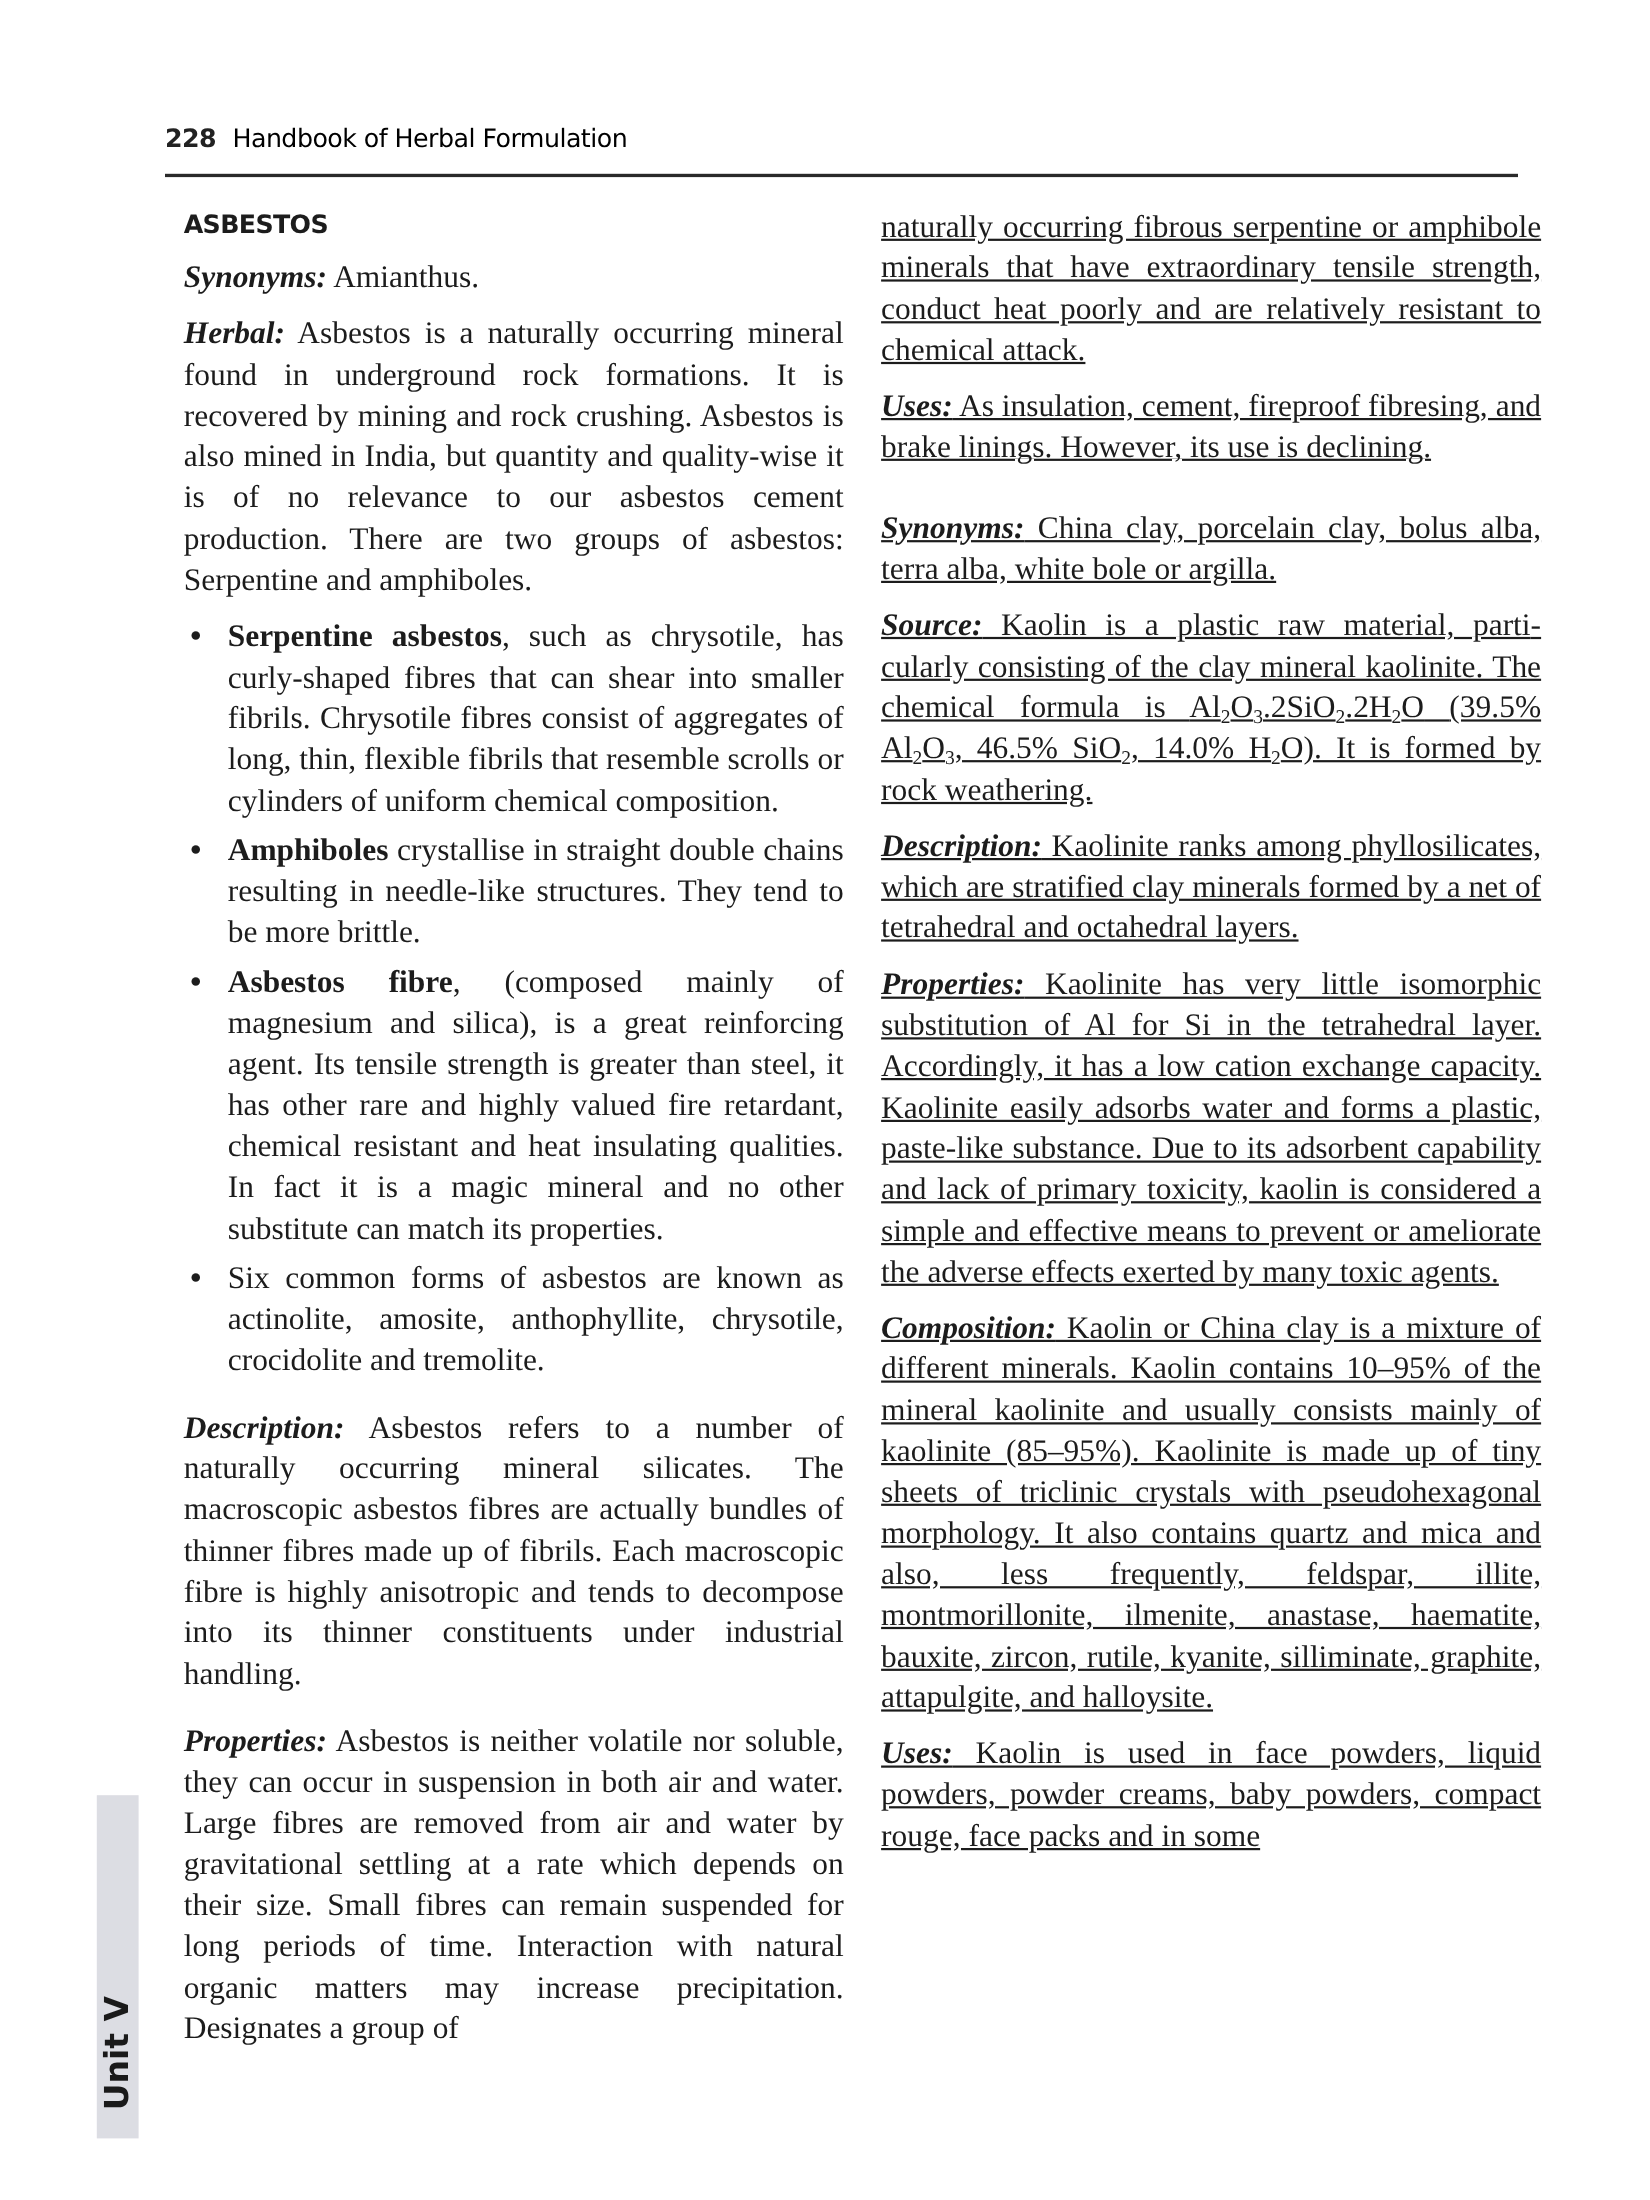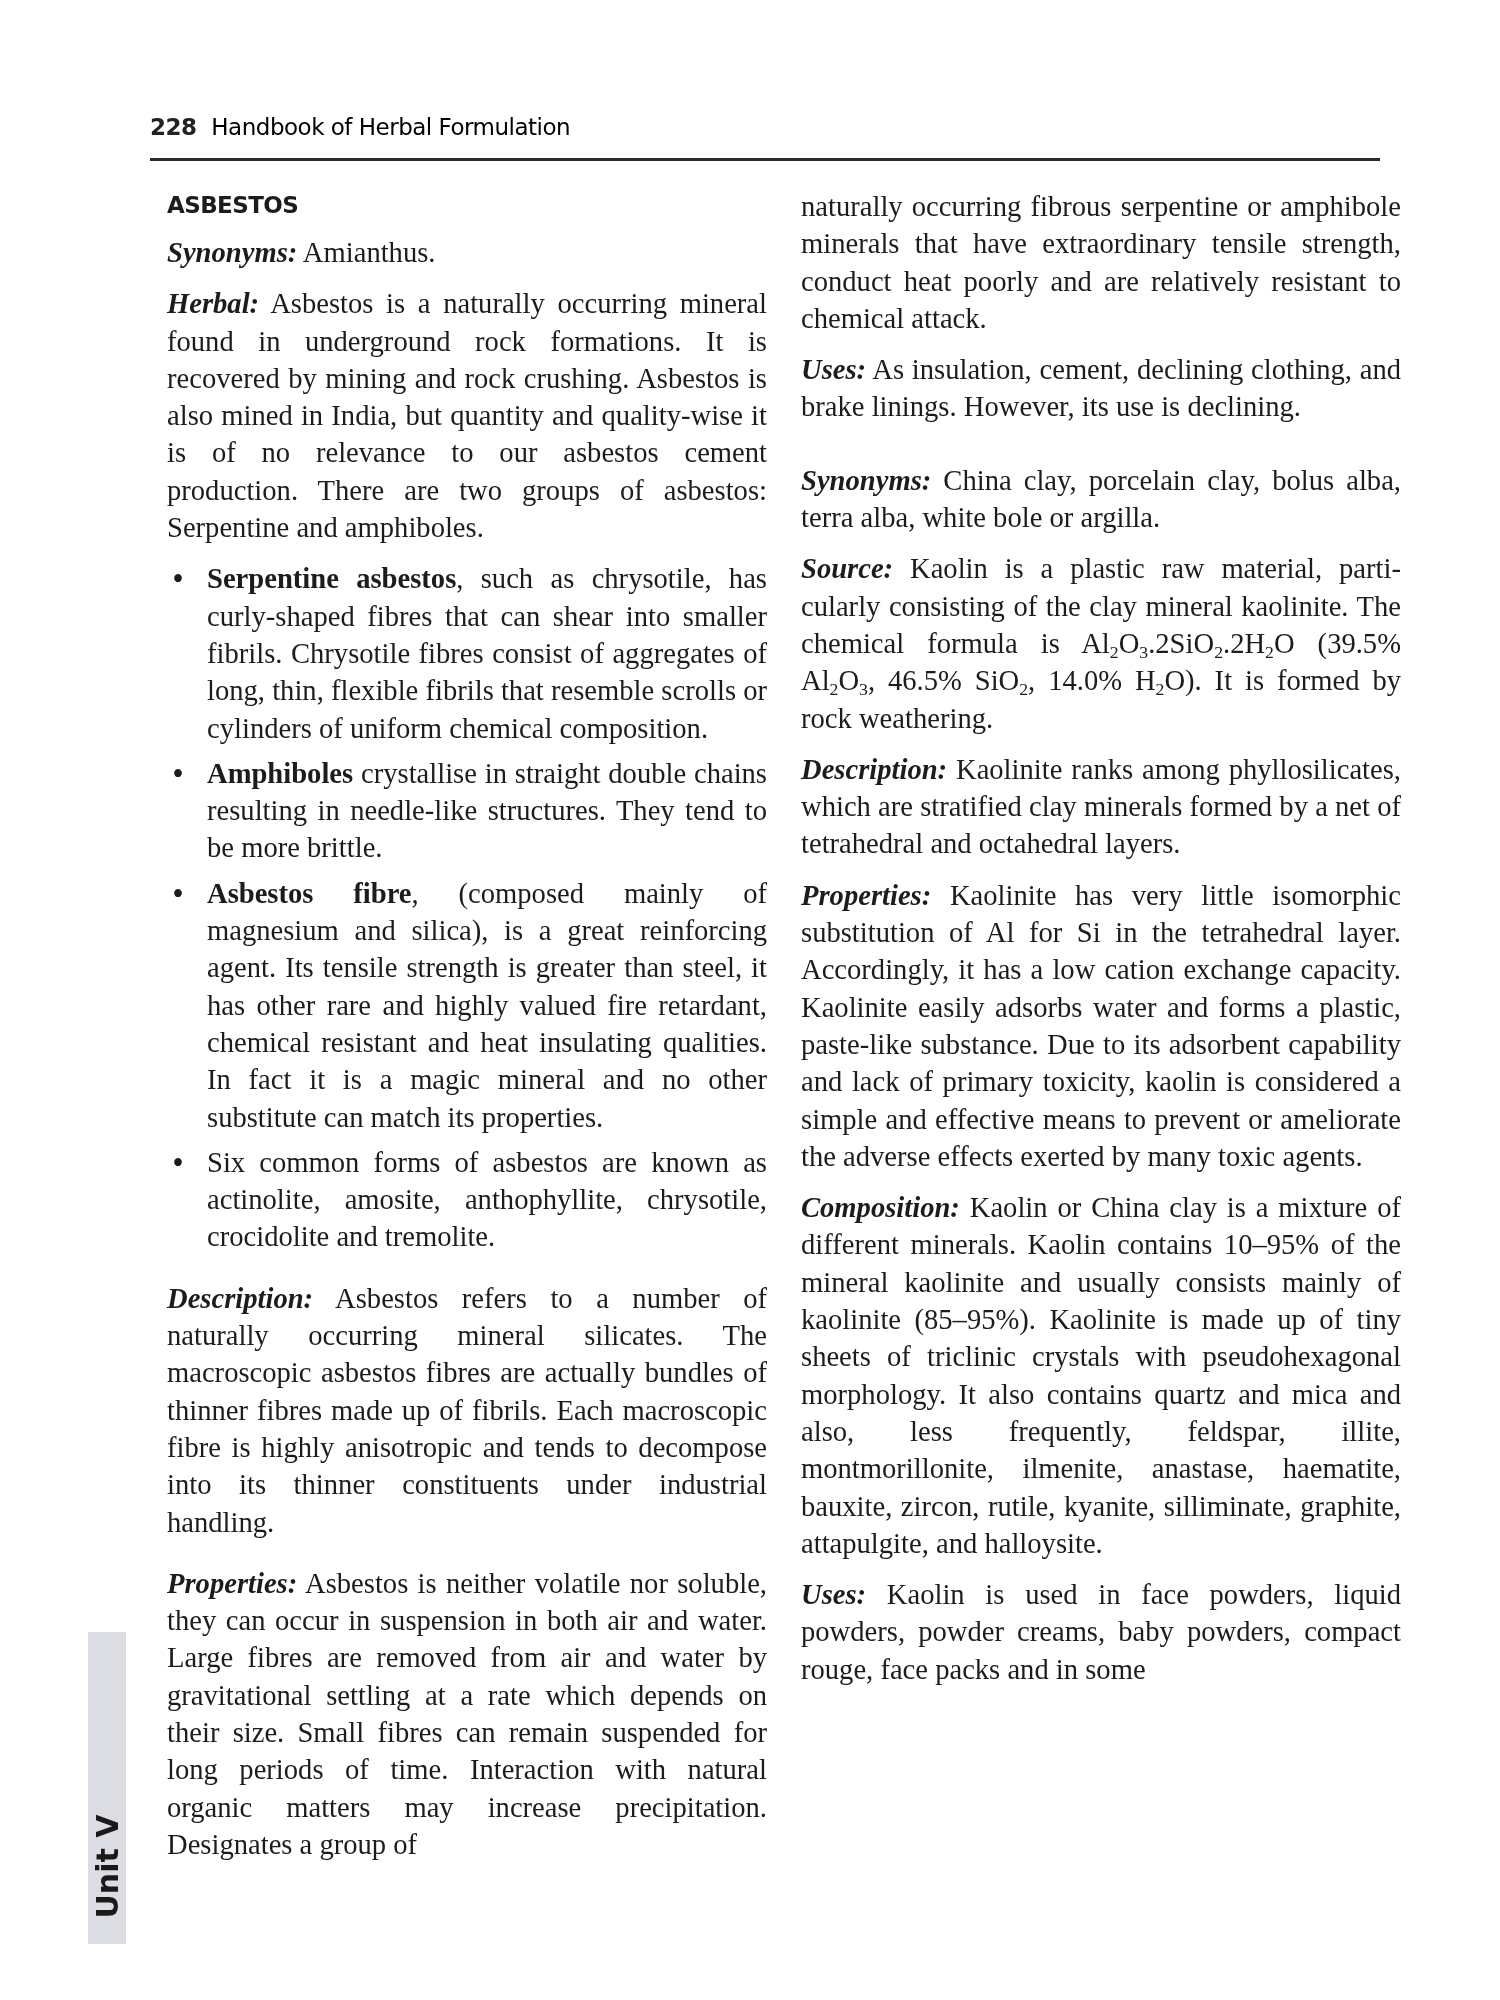--- a/index.html
+++ b/index.html
@@ -44,21 +44,21 @@
   .column {
     position: absolute;
     top: 188px;
     font-size: 28.6px;
     line-height: 37.3px;
     text-align: justify;
     hyphens: manual;
     margin-left: 21px;
   }
   .col-left  { left: 146px; width: 600px; }
-  .col-right { left: 780px; width: 600px; }
+  .col-right { left: 780px; width: 600px; text-decoration: underline; }
   .section-heading {
     font-family: "DejaVu Sans", "Liberation Sans", sans-serif;
     font-weight: bold;
     font-size: 23px;
     letter-spacing: -0.6px;
     margin: 0 0 12px 0;
     line-height: 34px;
     text-align: left;
   }
   .para { margin: 0 0 14px 0; }
@@ -171,21 +171,21 @@
 
   <p class="para">
     <span class="label">Properties:</span><span> Asbestos is neither volatile nor soluble, they can occur in suspension in both air and water. Large fibres are removed from air and water by gravitational settling at a rate which depends on their size. Small fibres can remain suspended for long periods of time. Interaction with natural organic matters may increase precipitation. Designates a group of</span>
   </p>
 </div>
 
 <div class="column col-right">
   <p class="no-indent">naturally occurring fibrous serpentine or amphibole minerals that have extraordinary tensile strength, conduct heat poorly and are relatively resistant to chemical attack.</p>
 
   <p class="para">
-    <span class="label">Uses:</span><span> As insulation, cement, declining cloth­ing, and brake linings. However, its use is declining.</span>
+    <span class="label">Uses:</span><span> As insulation, cement, fireproof fibres­ing, and brake linings. However, its use is declining.</span>
   </p>
 
   <div class="gap-m"></div>
 
 
   <p class="para">
     <span class="label">Synonyms:</span><span> China clay, porcelain clay, bolus alba, terra alba, white bole or argilla.</span>
   </p>
 
   <p class="para">

